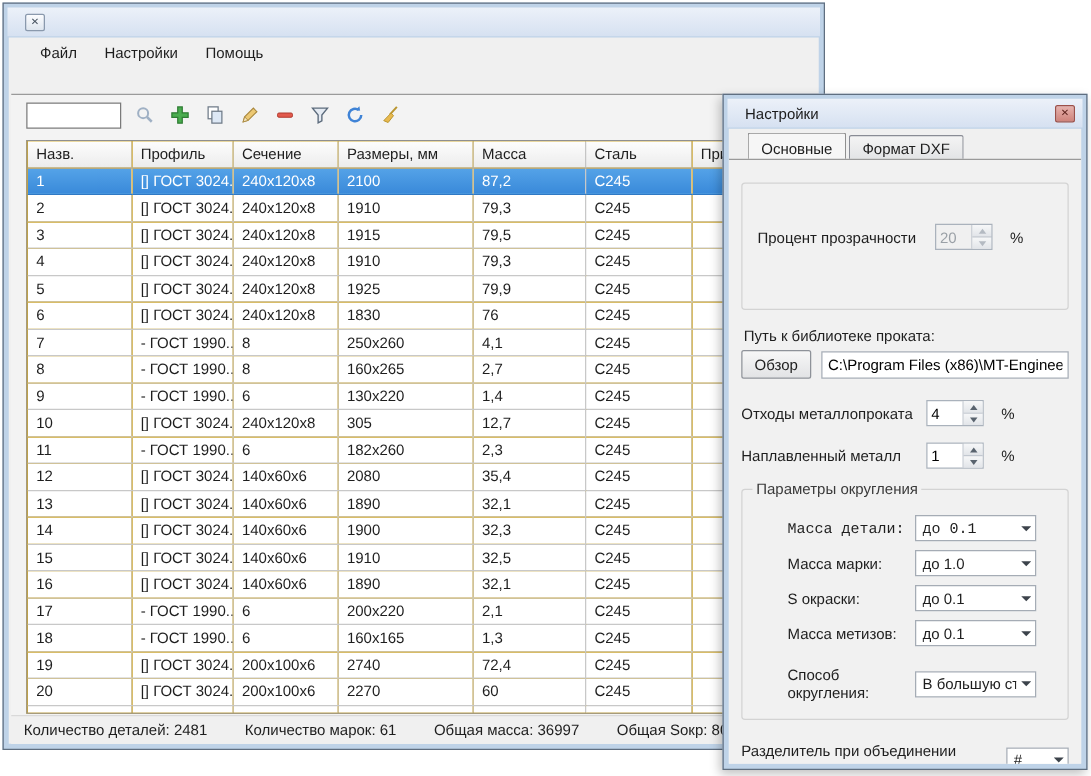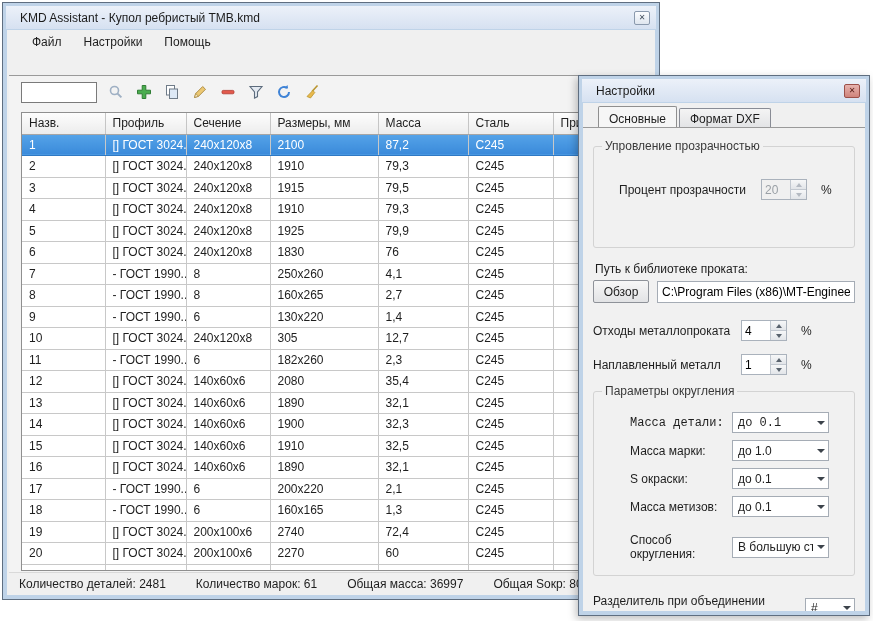--- a/index.html
+++ b/index.html
@@ -114,21 +114,20 @@
     background:linear-gradient(#f7f7f7,#e2e3e5); font-family:inherit; font-size:12px; color:#1e1e1e;
   }
 
   .textfield { height:22px; border:1px solid #a5acb5; background:#fff; padding:0 4px; font-family:inherit; font-size:12px; }
 </style>
 </head>
 <body>
 
 <div class="window" id="main-window">
   <div class="titlebar">
-    <span class="title-text">KMD Assistant - Купол ребристый ТМВ.kmd</span>
     <div class="close-btn">✕</div>
   </div>
   <div class="window-body">
 
     <div class="menubar">
       <span class="menu-item">Файл</span>
       <span class="menu-item">Настройки</span>
       <span class="menu-item">Помощь</span>
     </div>
 
@@ -419,23 +418,22 @@
   <div class="window-body">
 
     <div class="dlg-tabstrip">
       <div class="tab active">Основные</div>
       <div class="tab">Формат DXF</div>
     </div>
 
     <div class="dlg-panel">
 
       <div class="groupbox" style="height:102px;">
-        <span class="group-title">Упровление прозрачностью</span>
         <div class="row" style="margin:14px 0 0 4px;">
-          <span style="width:142px;margin-left:13px;">Процент прозрачности</span>
+          <span style="width:142px;">Процент прозрачности</span>
           <div class="spinner disabled">
             <input type="text" disabled="" value="20" style="">
             <div class="spin-btns">
               <div class="spin-btn">
                   <i class="arrow-up"></i>
                 </div>
               <div class="spin-btn">
                   <i class="arrow-dn"></i>
                 </div>
             </div>

